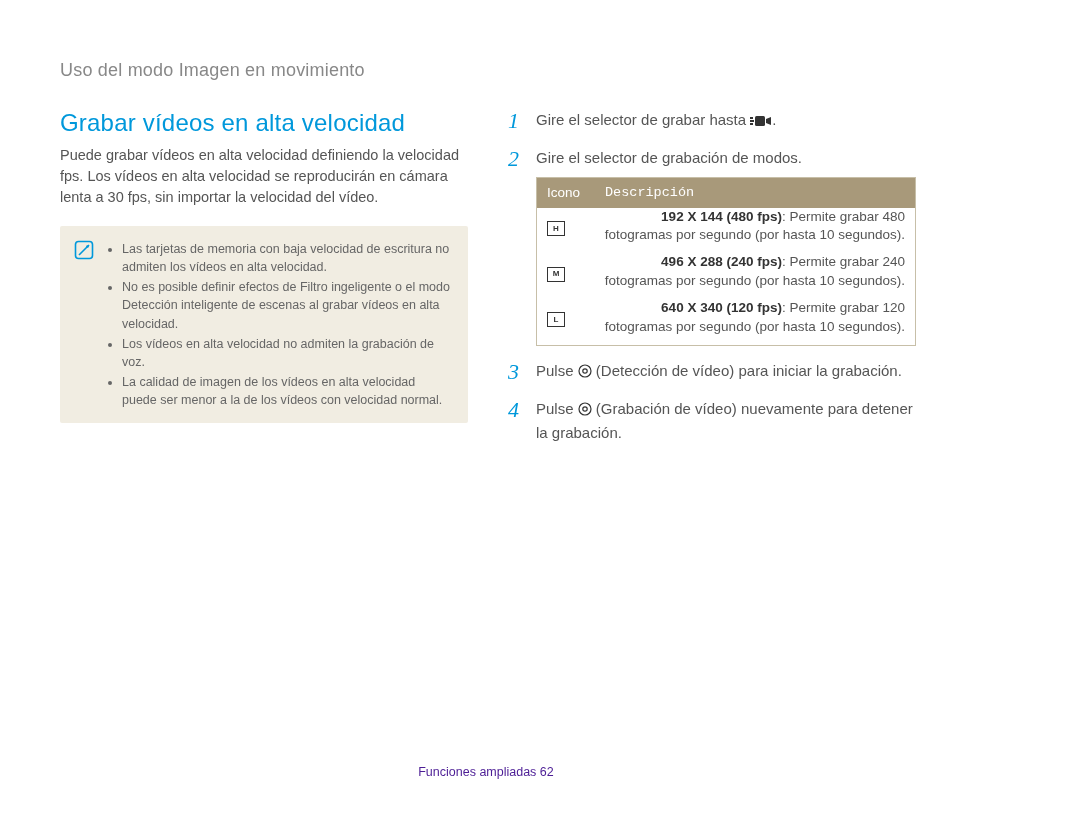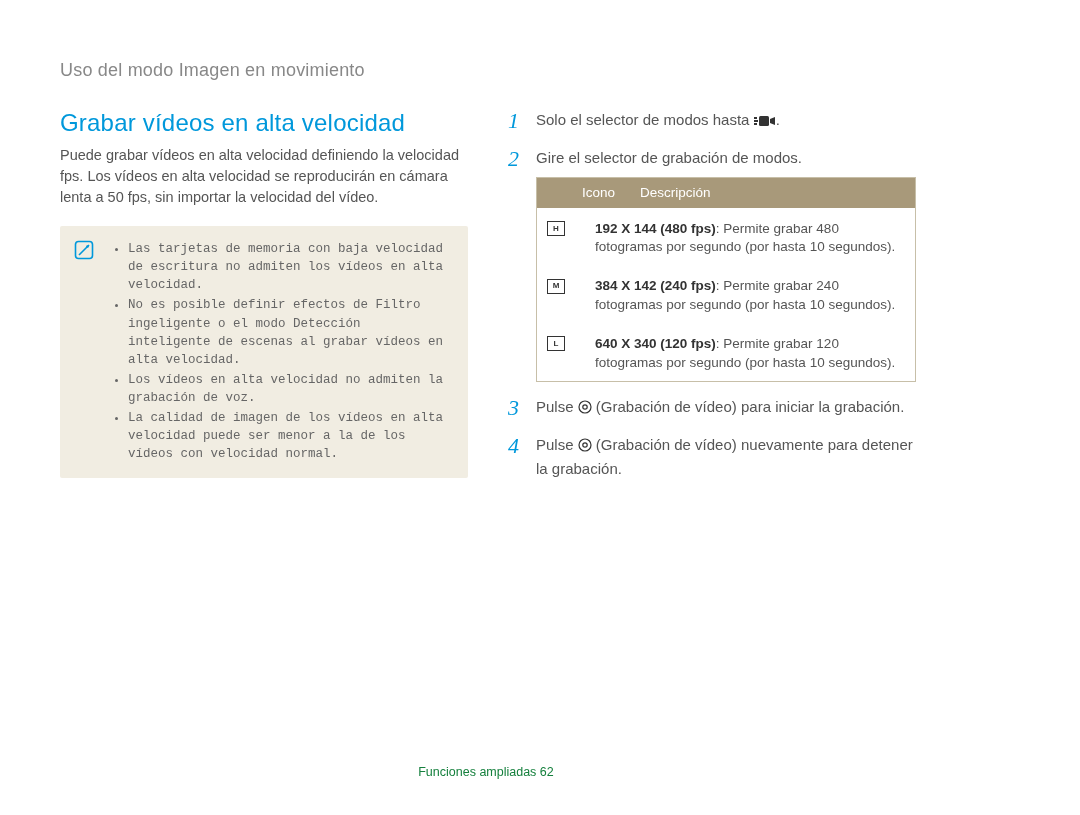--- a/index.html
+++ b/index.html
@@ -59,22 +59,21 @@
   .note-icon {
     position: absolute;
     left: 14px;
     top: 14px;
   }
   .note-box ul {
     margin: 0;
     padding-left: 14px;
   }
   .note-box li {
-    margin: 2px 6px;
-    font-family: Liberation Mono, monospace;
+    margin: 2px 0;
   }
   .steps {
     display: flex;
     flex-direction: column;
     gap: 14px;
   }
   .step {
     display: flex;
     gap: 10px;
     font-size: 15px;
@@ -106,47 +105,48 @@
   .table-box {
     border: 1px solid #c7bfa8;
     margin-top: 8px;
     font-size: 13.5px;
   }
   .table-header {
     display: flex;
     background: #a8997a;
     color: #ffffff;
     font-size: 13.5px;
-    padding-left: 35px;
   }
   .th-icon {
     width: 58px;
     padding: 5px 10px;
     box-sizing: border-box;
   }
   .th-desc {
     flex: 1;
     padding: 5px 10px;
     box-sizing: border-box;
+    font-family: Liberation Mono, monospace;
   }
   .table-row {
     display: flex;
     color: #555;
   }
   .td-icon {
     width: 58px;
     padding: 8px 10px;
     box-sizing: border-box;
     text-align: left;
   }
   .td-desc {
     flex: 1;
-    padding: 12px 10px 8px 0;
+    padding: 0 10px 8px 0;
     box-sizing: border-box;
     line-height: 1.4;
+    text-align: right;
   }
   .td-desc b {
     color: #333;
   }
   .rect-icon {
     display: inline-flex;
     align-items: center;
     justify-content: center;
     width: 16px;
     height: 13px;
@@ -158,35 +158,35 @@
     position: relative;
     top: 1px;
   }
   .footer {
     position: absolute;
     left: 0;
     right: 4px;
     bottom: 36px;
     text-align: center;
     font-size: 12.5px;
-    color: #15803d;
+    color: #4c1d95;
   }
 </style>
 </head>
 <body>
 
 <div class="page">
 
   <div class="breadcrumb">Uso del modo Imagen en movimiento</div>
 
   <div class="columns">
 
     <div class="col">
       <h2 class="section-title">Grabar vídeos en alta velocidad</h2>
-      <p class="intro">Puede grabar vídeos en alta velocidad definiendo la velocidad fps. Los vídeos en alta velocidad se reproducirán en cámara lenta a 50 fps, sin importar la velocidad del vídeo.</p>
+      <p class="intro">Puede grabar vídeos en alta velocidad definiendo la velocidad fps. Los vídeos en alta velocidad se reproducirán en cámara lenta a 30 fps, sin importar la velocidad del vídeo.</p>
 
       <div class="note-box">
         <span class="note-icon">
           <svg width="20" height="20" viewBox="0 0 20 20">
             <rect x="1.5" y="1.5" width="17" height="17" rx="3" ry="3" fill="none" stroke="#0098db" stroke-width="1.6"></rect>
             <line x1="5" y1="15" x2="15" y2="5" stroke="#0098db" stroke-width="1.6"></line>
             <circle cx="13.5" cy="6.5" r="1.3" fill="#0098db"></circle>
           </svg>
         </span>
         <ul>
@@ -197,21 +197,21 @@
         </ul>
       </div>
     </div>
 
     <div class="col">
       <div class="steps">
 
         <div class="step">
           <div class="step-num">1</div>
           <div class="step-body">
-            <span>Solo el selector de modos hasta </span><span class="inline-icon"><svg width="22" height="12" viewBox="0 0 22 12">
+            <span>Gire el selector de grabar hasta </span><span class="inline-icon"><svg width="22" height="12" viewBox="0 0 22 12">
                   <g fill="#333">
                     <path d="M0 2 l3 0 0 2 -3 0 Z M0 5 l4 0 0 2 -4 0 Z M0 8 l3 0 0 2 -3 0 Z"></path>
                     <rect x="5" y="1" width="10" height="10" rx="1.5"></rect>
                     <path d="M16 4 l5 -2 0 8 -5 -2 Z"></path>
                   </g>
                 </svg></span><span>.</span>
           </div>
         </div>
 
         <div class="step">
@@ -224,37 +224,37 @@
               <div class="table-header">
                 <div class="th-icon">Icono</div>
                 <div class="th-desc">Descripción</div>
               </div>
               <div class="table-row">
                 <div class="td-icon"><span class="rect-icon">H</span></div>
                 <div class="td-desc"><b>192 X 144 (480 fps)</b><span>: Permite grabar 480 fotogramas por segundo (por hasta 10 segundos).</span></div>
               </div>
               <div class="table-row">
                 <div class="td-icon"><span class="rect-icon">M</span></div>
-                <div class="td-desc"><b>384 X 142 (240 fps)</b><span>: Permite grabar 240 fotogramas por segundo (por hasta 10 segundos).</span></div>
+                <div class="td-desc"><b>496 X 288 (240 fps)</b><span>: Permite grabar 240 fotogramas por segundo (por hasta 10 segundos).</span></div>
               </div>
               <div class="table-row">
                 <div class="td-icon"><span class="rect-icon">L</span></div>
                 <div class="td-desc"><b>640 X 340 (120 fps)</b><span>: Permite grabar 120 fotogramas por segundo (por hasta 10 segundos).</span></div>
               </div>
             </div>
           </div>
         </div>
 
         <div class="step">
           <div class="step-num">3</div>
           <div class="step-body">
             <span>Pulse </span><span class="inline-icon"><svg width="14" height="14" viewBox="0 0 14 14">
                   <circle cx="7" cy="7" r="6" fill="none" stroke="#333" stroke-width="1.2"></circle>
                   <circle cx="7" cy="7" r="2.2" fill="none" stroke="#333" stroke-width="1.2"></circle>
-                </svg></span><span> (Grabación de vídeo) para iniciar la grabación.</span>
+                </svg></span><span> (Detección de vídeo) para iniciar la grabación.</span>
           </div>
         </div>
 
         <div class="step">
           <div class="step-num">4</div>
           <div class="step-body">
             <span>Pulse </span><span class="inline-icon"><svg width="14" height="14" viewBox="0 0 14 14">
                   <circle cx="7" cy="7" r="6" fill="none" stroke="#333" stroke-width="1.2"></circle>
                   <circle cx="7" cy="7" r="2.2" fill="none" stroke="#333" stroke-width="1.2"></circle>
                 </svg></span><span> (Grabación de vídeo) nuevamente para detener la grabación.</span>

